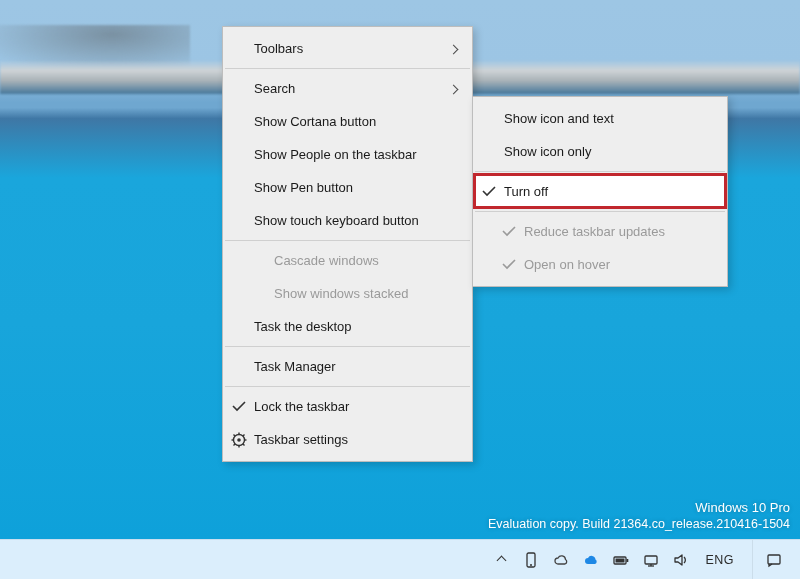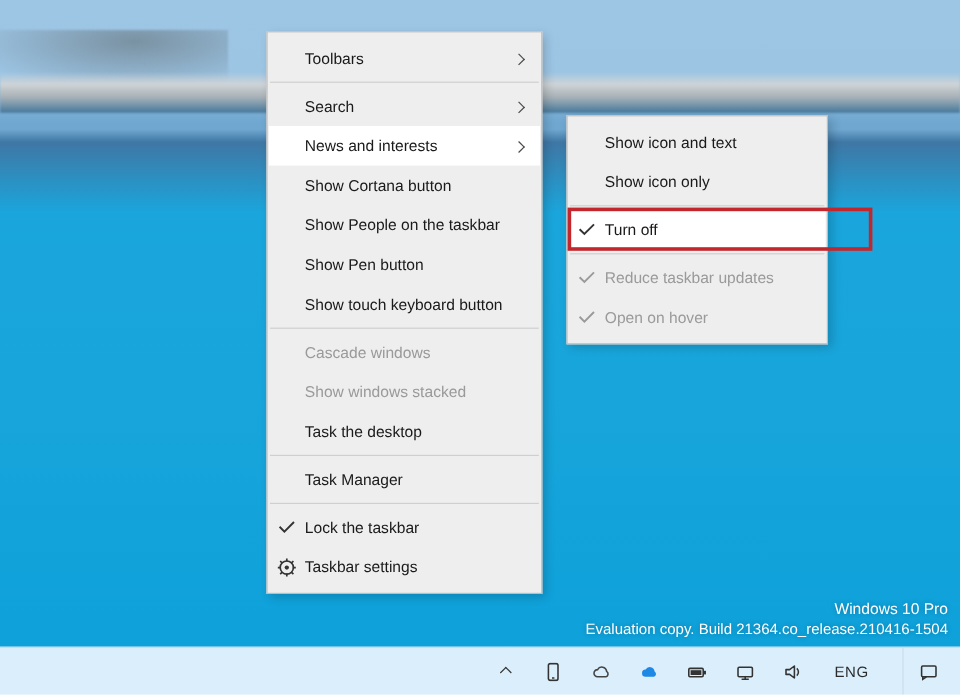--- a/index.html
+++ b/index.html
@@ -36,21 +36,21 @@
   .watermark .wline1 { font-size: 13px; }
 
   
   .taskbar {
     position: absolute; left: 0; right: 0; bottom: 0; height: 40px;
     background: #dbeefc;
     border-top: 1px solid #c9dff0;
     display: flex; align-items: center; justify-content: flex-end;
     padding-right: 6px;
   }
-  .tray { display: flex; align-items: center; gap: 20px; font-size: 13px; color: #2b2b2b; }
+  .tray { display: flex; align-items: center; gap: 10px; font-size: 13px; color: #2b2b2b; }
   .tray .item { display: flex; align-items: center; justify-content: center; width: 20px; height: 40px; }
   .tray .lang { width: auto; padding: 0 4px; font-size: 12.5px; letter-spacing: .5px; }
   .tray .notif { border-left: 1px solid rgba(0,0,0,.07); width: 42px; margin-left: 4px; }
   .icon { display: inline-block; }
   svg { display: block; }
 
   
   .menu {
     position: absolute;
     background: #eeeeee;
@@ -61,26 +61,26 @@
   }
   .menu .row {
     display: flex; align-items: center;
     height: 33px;
     padding-right: 14px;
   }
   .menu .row .gutter { width: 30px; display:flex; align-items:center; justify-content:center; flex: none;}
   .menu .row .label { flex: 1 1 auto; white-space: nowrap; }
   .menu .row .arrow { width: 14px; text-align: right; color: #4a4a4a; font-size: 12px; }
   .menu .row.hover { background: #ffffff; }
-  .menu .row.disabled { color: #9a9a9a; }
+  .menu .row.disabled { color: #9a9a9a; padding-left: 20px; }
   .menu .row.disabled .arrow { color: #c1c1c1; }
   .menu .sep { height: 1px; background: #cfcfcf; margin: 3px 1px; }
 
-  .menu.main { left: 222px; top: 26px; width: 230px; }
-  .menu.sub  { left: 472px; top: 96px; width: 218px; }
+  .menu.main { left: 222px; top: 26px; width: 251px; }
+  .menu.sub  { left: 472px; top: 96px; width: 256px; }
 
   .highlight { position: absolute; border: 3px solid #c1272d; pointer-events: none; }
   .hl-turnoff { left: 473px; top: 173px; width: 254px; height: 36px; }
 
   .chevron-right::before{
      content:""; display:inline-block; width:6px;height:6px;
      border-top:1.5px solid currentColor; border-right:1.5px solid currentColor;
      transform: rotate(45deg);
   }
   .chevron-up::before{
@@ -203,25 +203,20 @@
       <span class="gutter"></span>
       <span class="label">Toolbars</span>
       <span class="arrow"><span class="icon chevron-right"></span></span>
     </div>
     <div class="sep"></div>
     <div class="row">
       <span class="gutter"></span>
       <span class="label">Search</span>
       <span class="arrow"><span class="icon chevron-right"></span></span>
     </div>
-    <div class="row hover">
-      <span class="gutter"></span>
-      <span class="label">News and interests</span>
-      <span class="arrow"><span class="icon chevron-right"></span></span>
-    </div>
     <div class="row">
       <span class="gutter"></span>
       <span class="label">Show Cortana button</span>
       <span class="arrow"></span>
     </div>
     <div class="row">
       <span class="gutter"></span>
       <span class="label">Show People on the taskbar</span>
       <span class="arrow"></span>
     </div>

